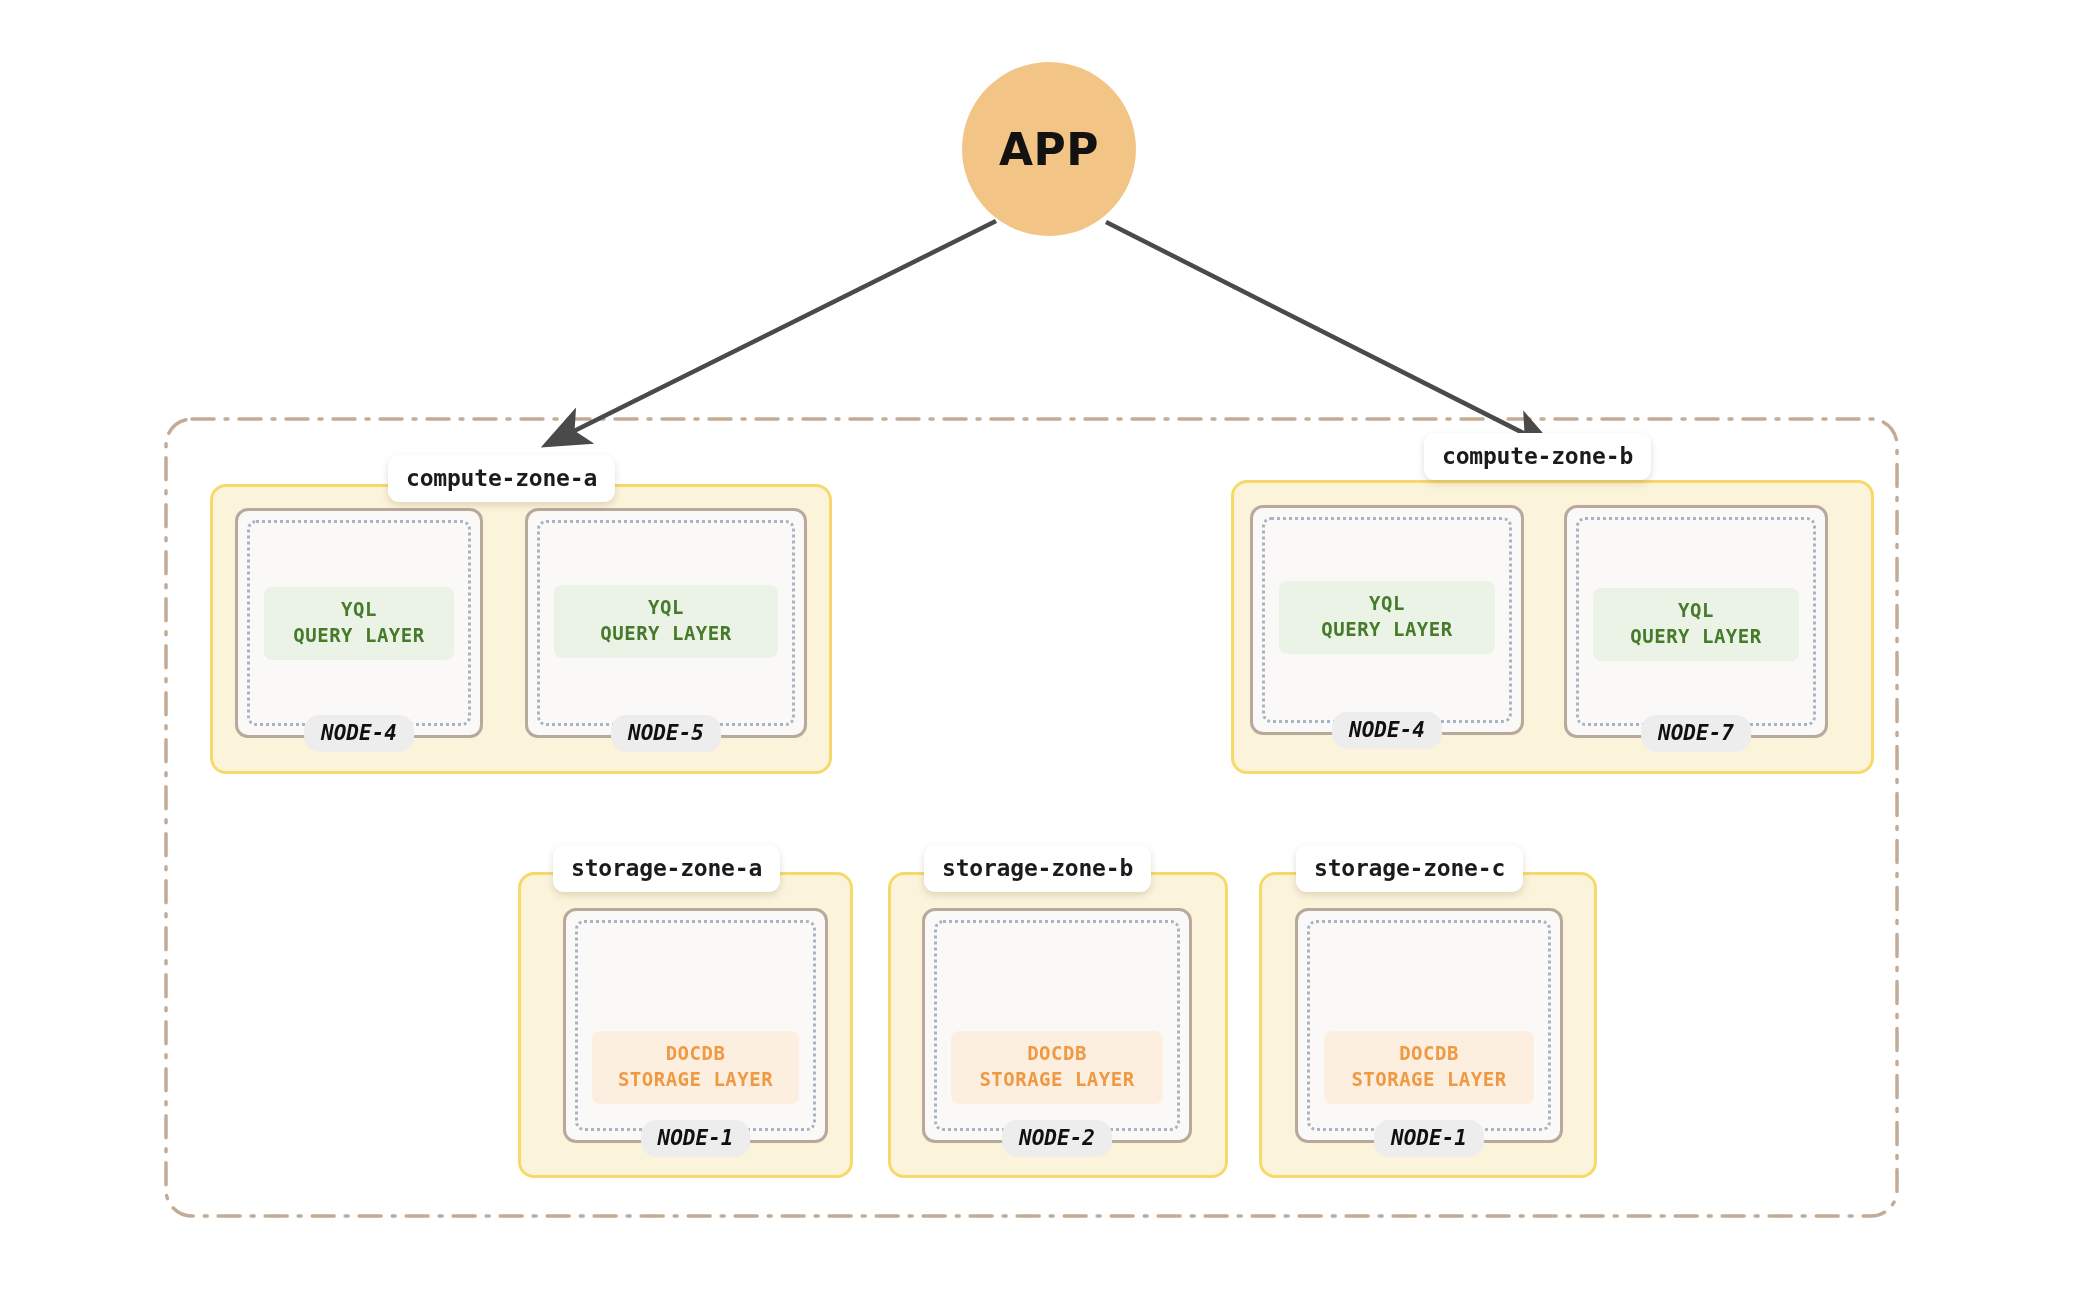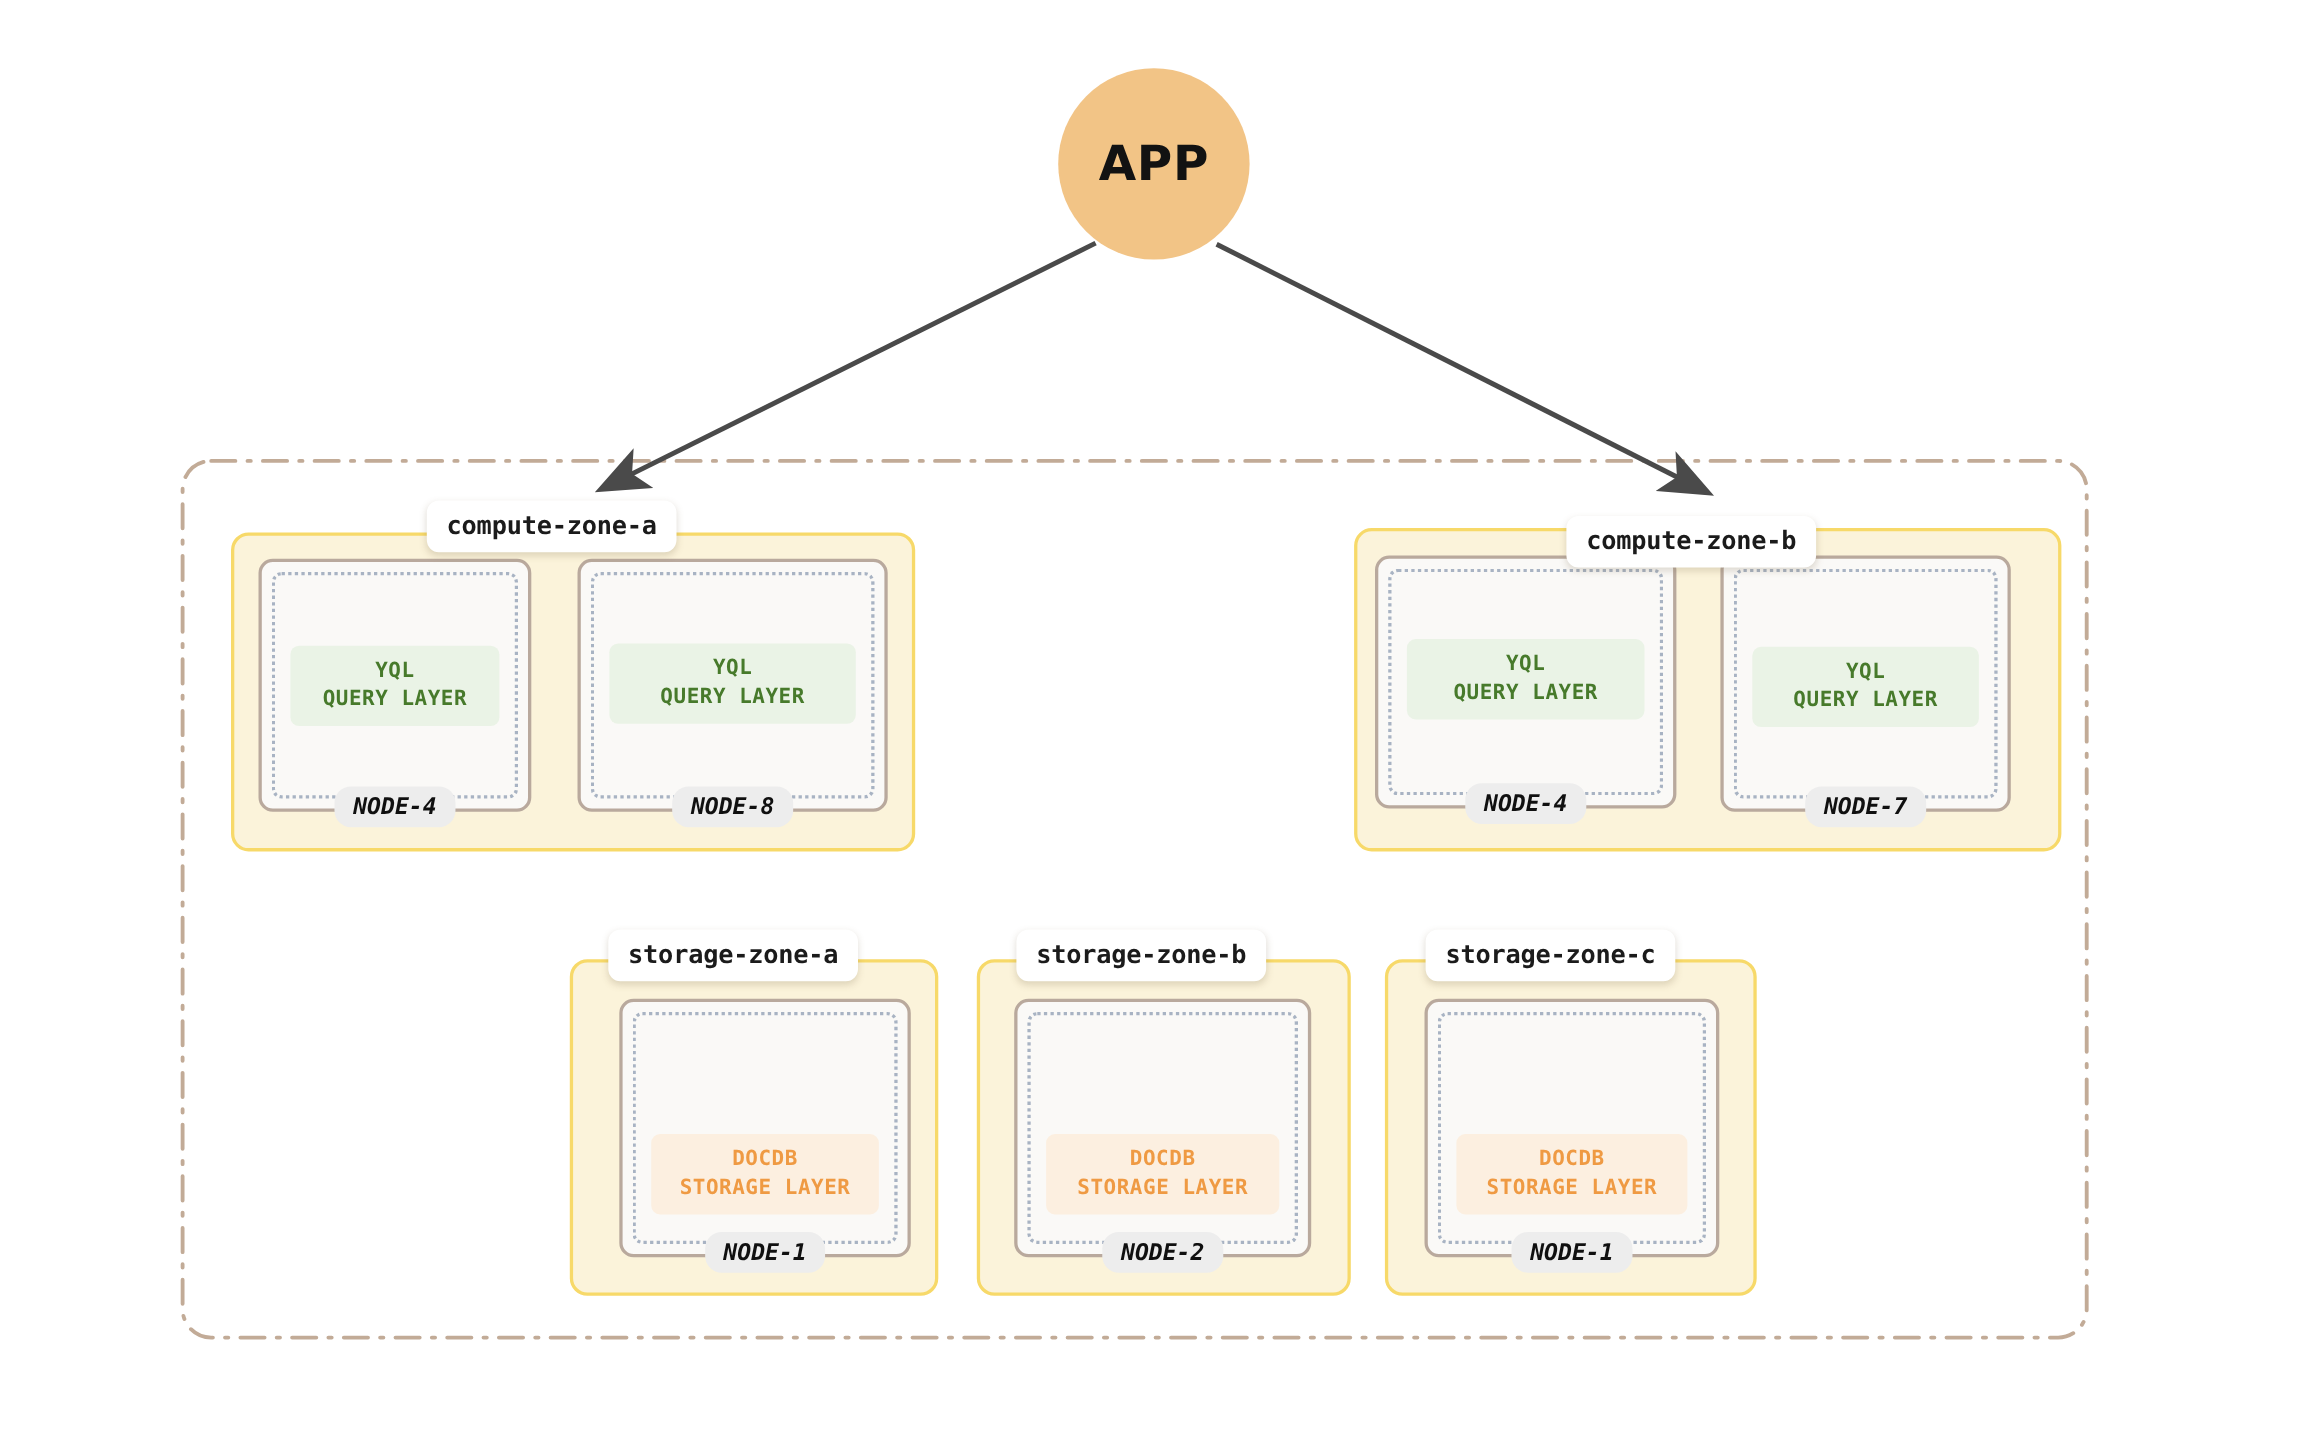--- a/index.html
+++ b/index.html
@@ -130,25 +130,25 @@
     </div>
     <div class="node-tag">NODE-4</div>
   </div>
 
   <div class="node" style="left:525px; top:508px; width:282px; height:230px;">
     <div class="node-inner"></div>
     <div class="layer-chip yql" style="top:74px;">
       <span>YQL</span>
       <span class="l2">QUERY LAYER</span>
     </div>
-    <div class="node-tag">NODE-8</div>
+    <div class="node-tag">NODE-5</div>
   </div>
 
   <div class="zone" style="left:1231px; top:480px; width:643px; height:294px;"></div>
-  <div class="zone-label" style="left:1424px; top:469px;">compute-zone-b</div>
+  <div class="zone-label" style="left:1424px; top:433px;">compute-zone-b</div>
 
   <div class="node" style="left:1250px; top:505px; width:274px; height:230px;">
     <div class="node-inner"></div>
     <div class="layer-chip yql" style="top:73px;">
       <span>YQL</span>
       <span class="l2">QUERY LAYER</span>
     </div>
     <div class="node-tag">NODE-4</div>
   </div>
 

